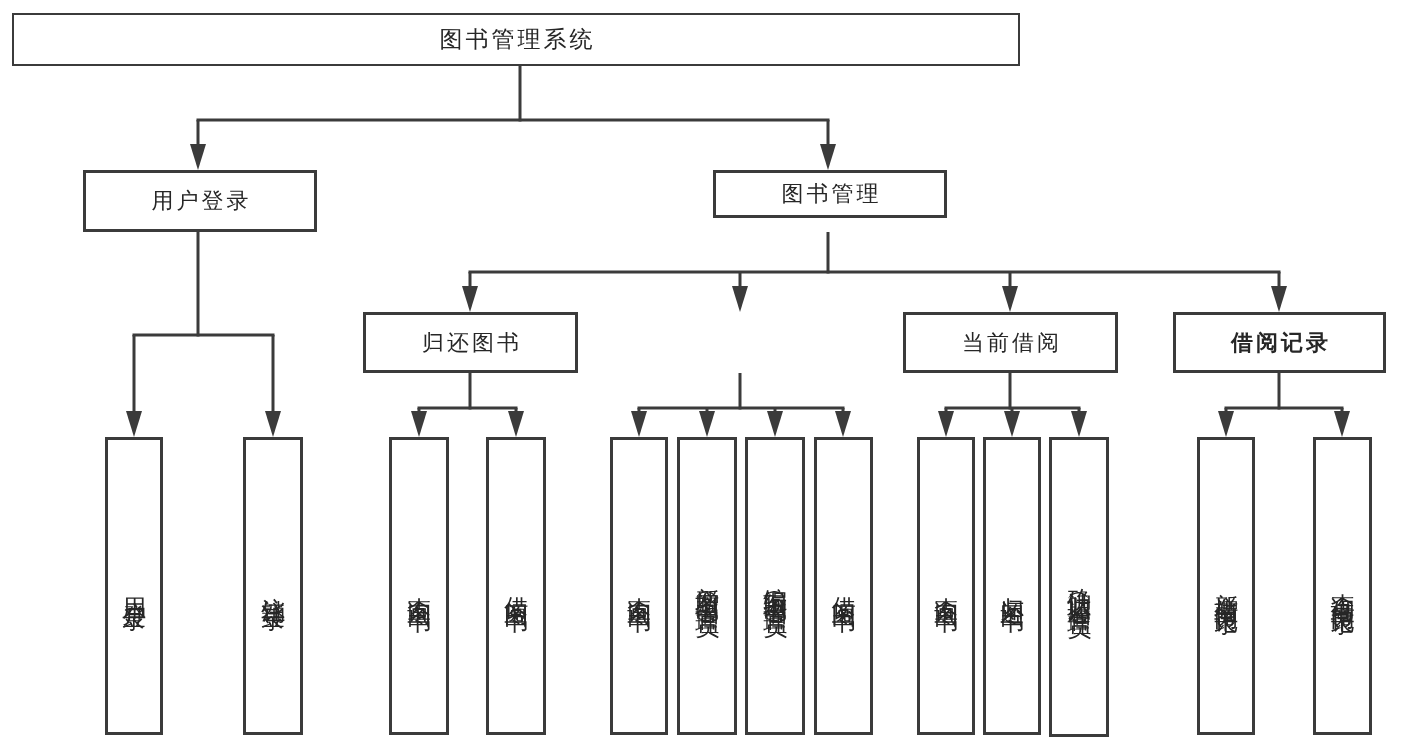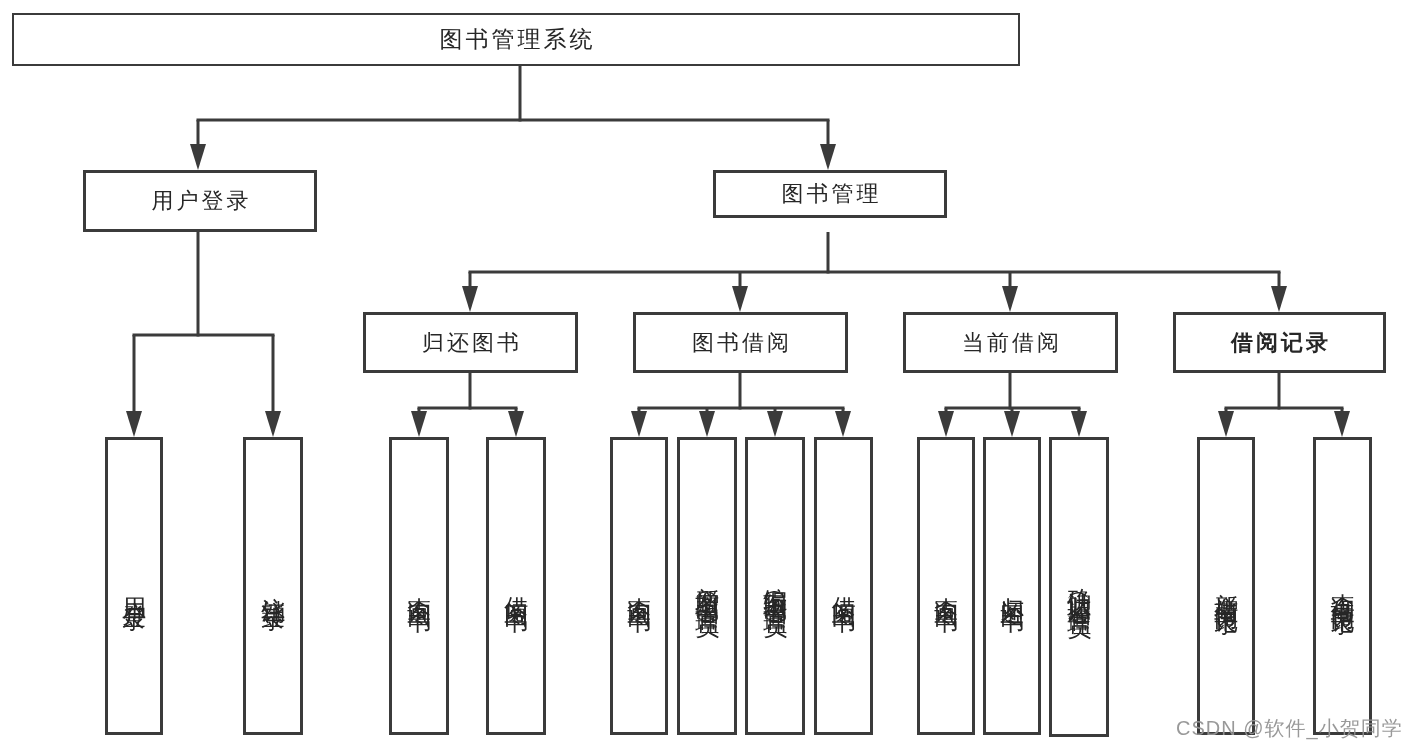--- a/index.html
+++ b/index.html
@@ -128,23 +128,20 @@
   <div class="box h" style="left:83px; top:170px; width:234px; height:62px;">
     <span>用户登录</span>
   </div>
   <div class="box h" style="left:713px; top:170px; width:234px; height:48px;">
     <span>图书管理</span>
   </div>
 
   <div class="box h" style="left:363px; top:312px; width:215px; height:61px;">
     <span>归还图书</span>
   </div>
-  <div class="box h" style="left:633px; top:312px; width:215px; height:61px;">
-    <span>图书借阅</span>
-  </div>
   <div class="box h" style="left:903px; top:312px; width:215px; height:61px;">
     <span>当前借阅</span>
   </div>
   <div class="box h" style="left:1173px; top:312px; width:213px; height:61px;font-weight:bold;">
     <span>借阅记录</span>
   </div>
 
   <div class="box v" style="left:105px; top:437px; width:58px; height:298px;">
     <span>用户登录</span>
   </div>
@@ -182,15 +179,14 @@
     <span>确认归还（管理员）</span>
   </div>
 
   <div class="box v" style="left:1197px; top:437px; width:58px; height:298px;">
     <span>新增借阅记录</span>
   </div>
   <div class="box v" style="left:1313px; top:437px; width:59px; height:298px;">
     <span>查询借阅记录</span>
   </div>
 
-  <div class="watermark">CSDN @软件_小贺同学</div>
 
 </div>
 
 </body></html>

